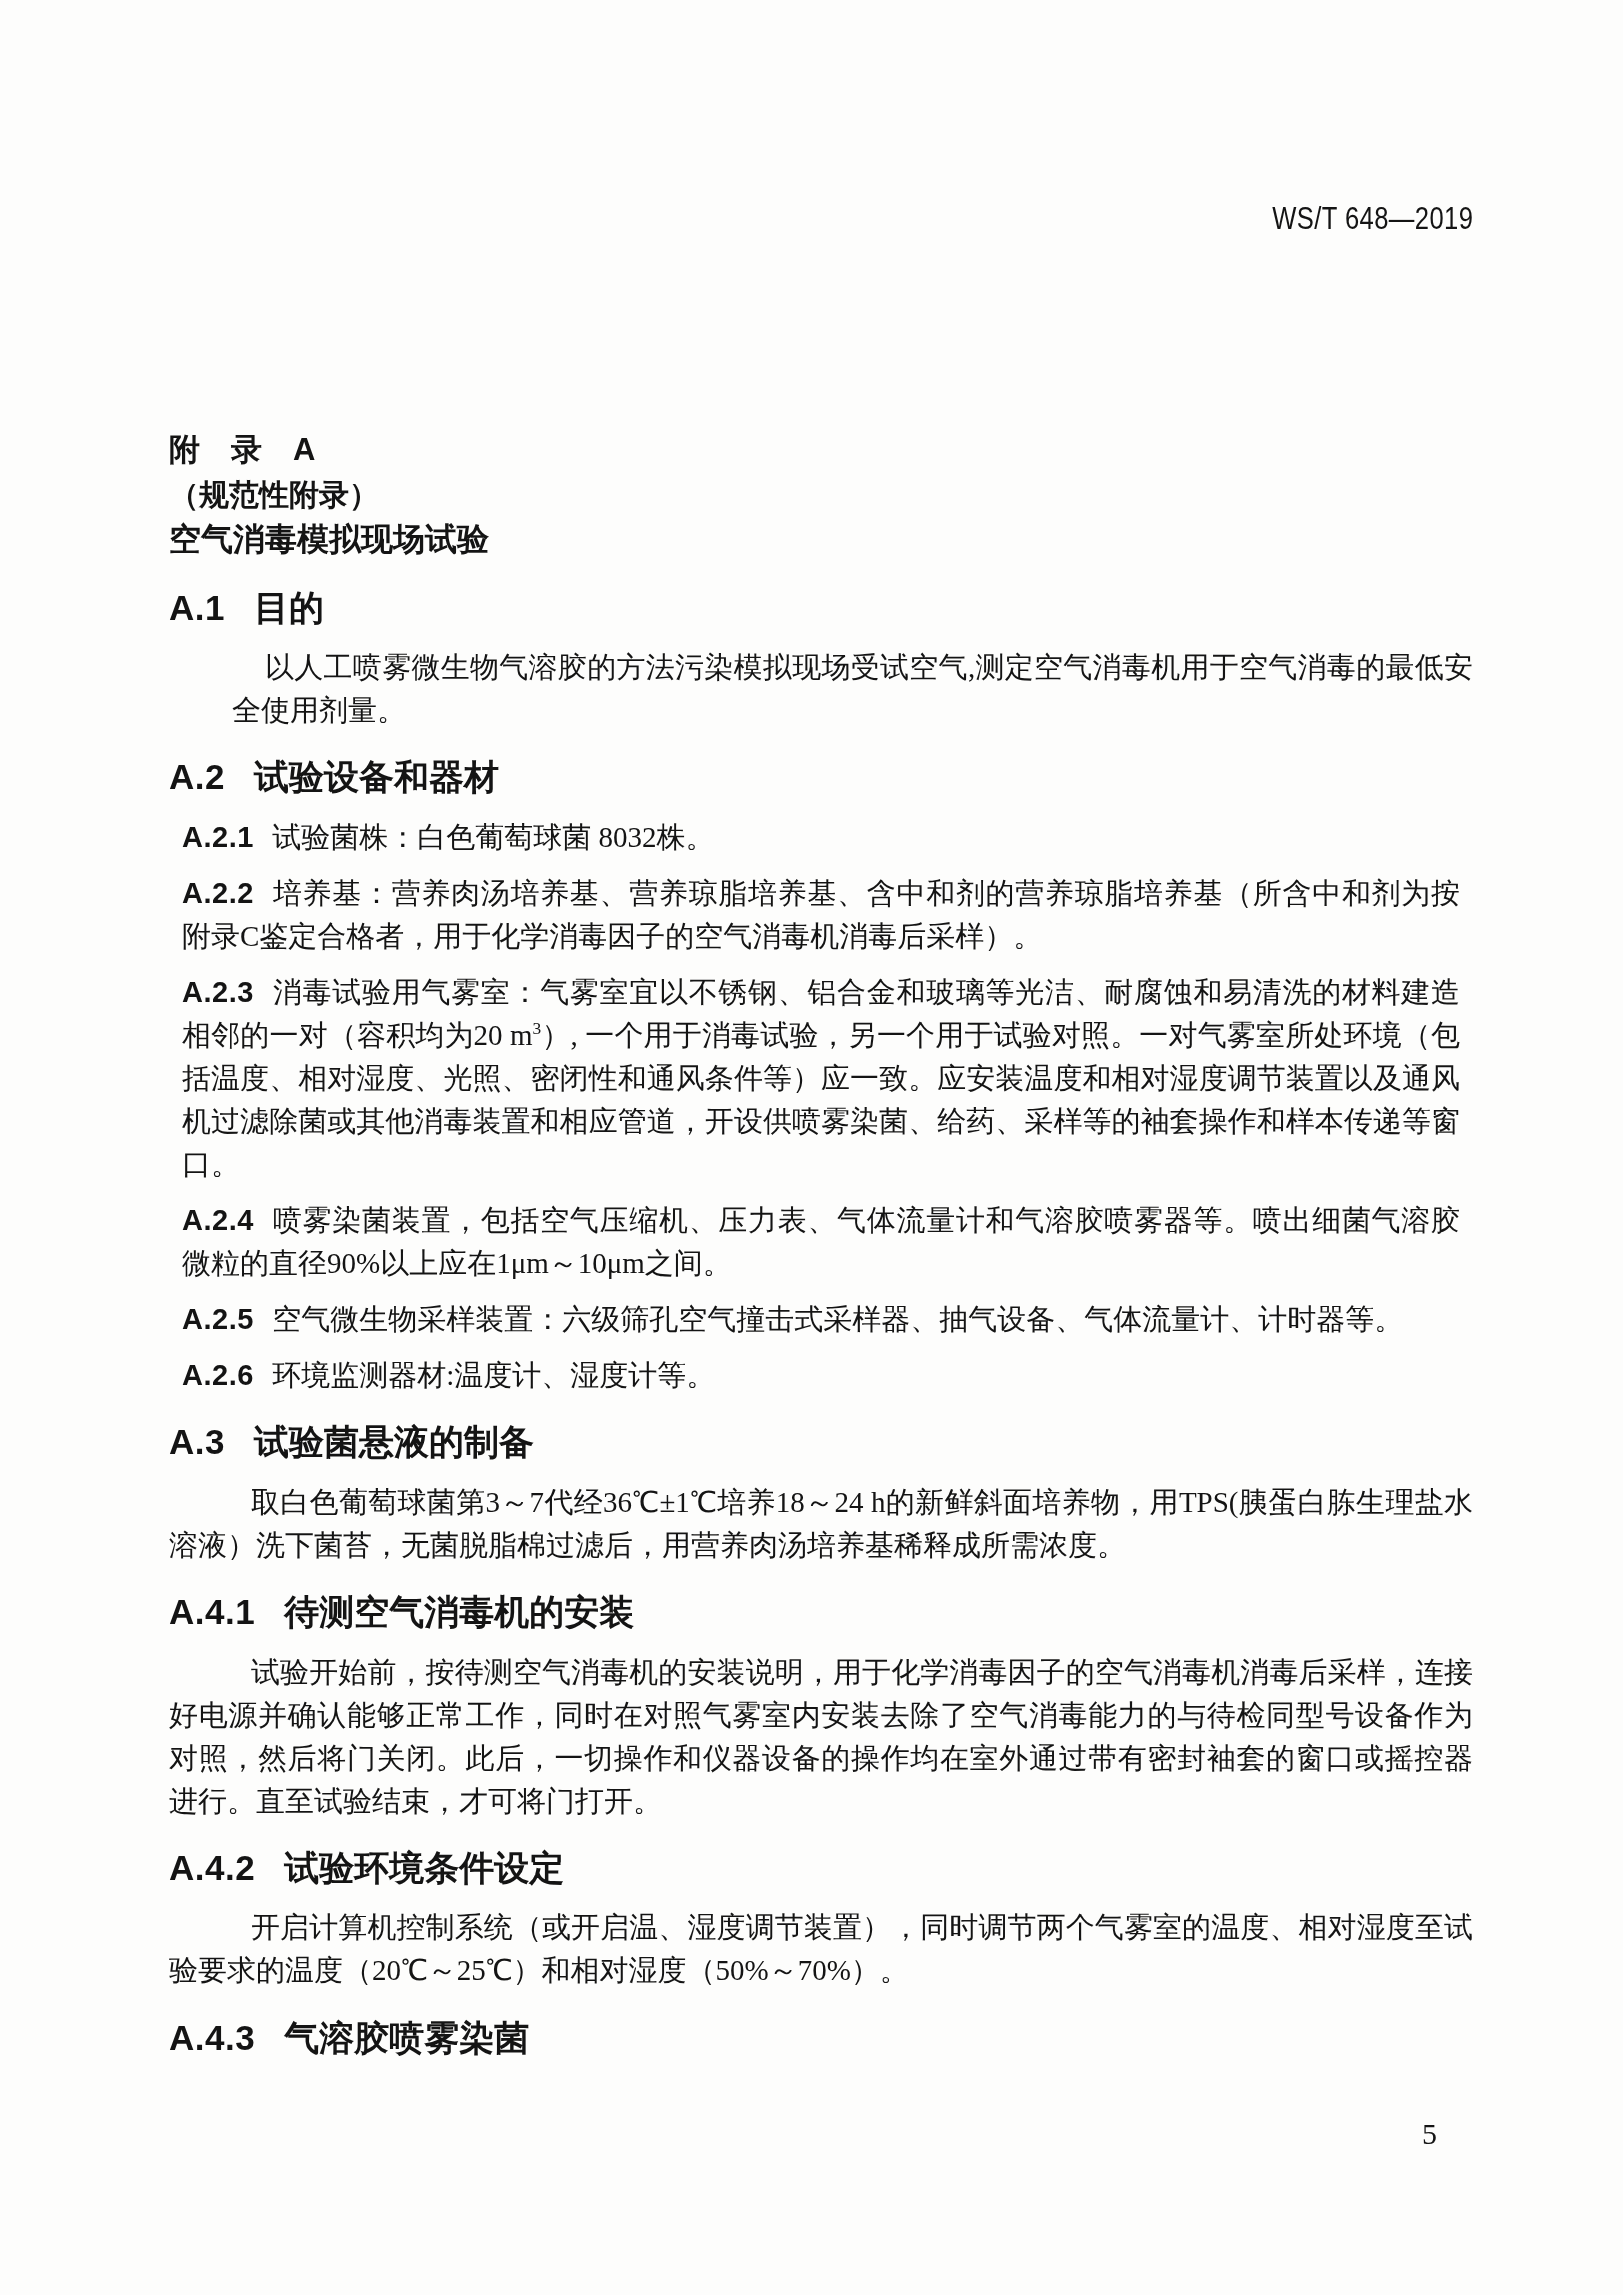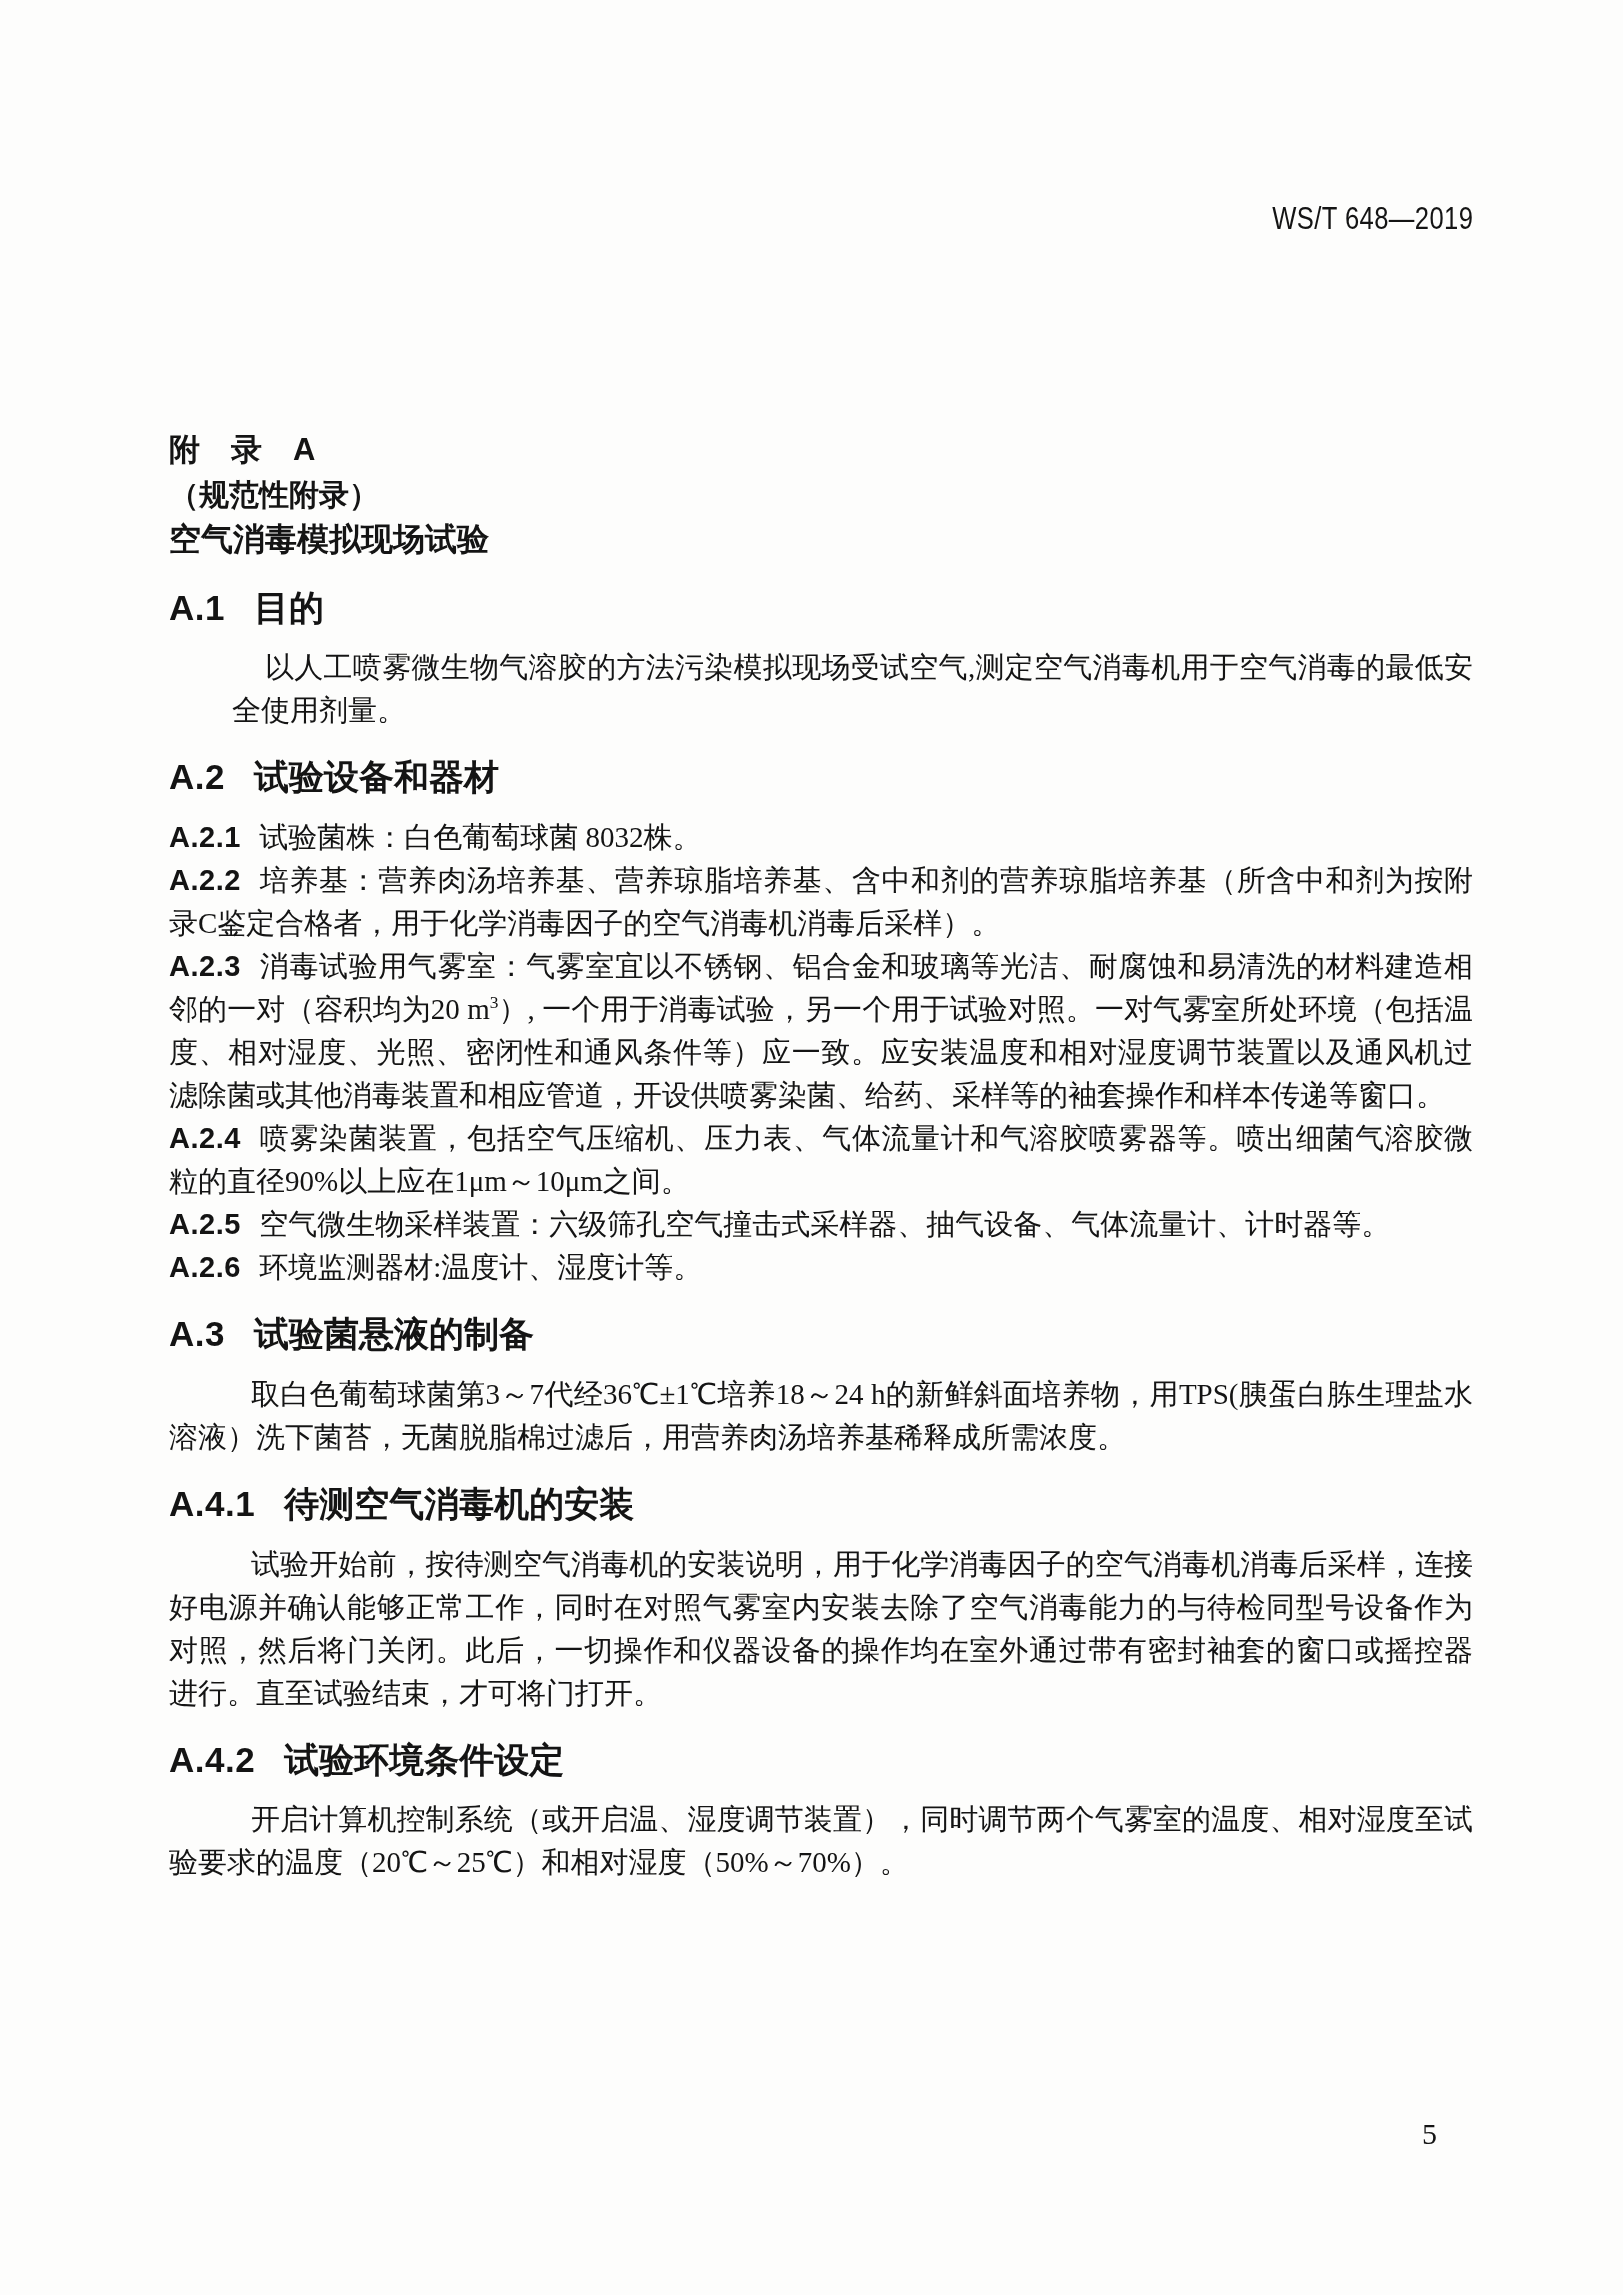--- a/index.html
+++ b/index.html
@@ -63,21 +63,21 @@
     text-indent: 82px;
     margin: 0;
   }
   .para.a1-para { margin-left: 63px; text-indent: 33px; }
   
   .clause {
     font-size: 29px;
     line-height: 43px;
     text-align: justify;
     text-justify: inter-character;
-    margin: 0;
+    margin: 13px;
   }
   .clause .num {
     font-family: "Liberation Sans", sans-serif;
     font-weight: 700;
     letter-spacing: 0.5px;
     margin-right: 18.4px;
   }
   sup.cube { font-size: 17.4px; line-height: 0; vertical-align: super; }
   .page-num {
     position: absolute;
@@ -138,18 +138,21 @@
     <div class="sec-h">
       <span class="num">A.4.1</span><span>待测空气消毒机的安装</span>
     </div>
     <p class="para">试验开始前，按待测空气消毒机的安装说明，用于化学消毒因子的空气消毒机消毒后采样，连接好电源并确认能够正常工作，同时在对照气雾室内安装去除了空气消毒能力的与待检同型号设备作为对照，然后将门关闭。此后，一切操作和仪器设备的操作均在室外通过带有密封袖套的窗口或摇控器进行。直至试验结束，才可将门打开。</p>
 
     <div class="sec-h">
       <span class="num">A.4.2</span><span>试验环境条件设定</span>
     </div>
     <p class="para">开启计算机控制系统（或开启温、湿度调节装置），同时调节两个气雾室的温度、相对湿度至试验要求的温度（20℃～25℃）和相对湿度（50%～70%）。</p>
 
+    <div class="sec-h">
+      <span class="num">A.4.3</span><span>气溶胶喷雾染菌</span>
+    </div>
 
   </div>
 
   <div class="page-num">5</div>
 </div>
 
 
 </body></html>

